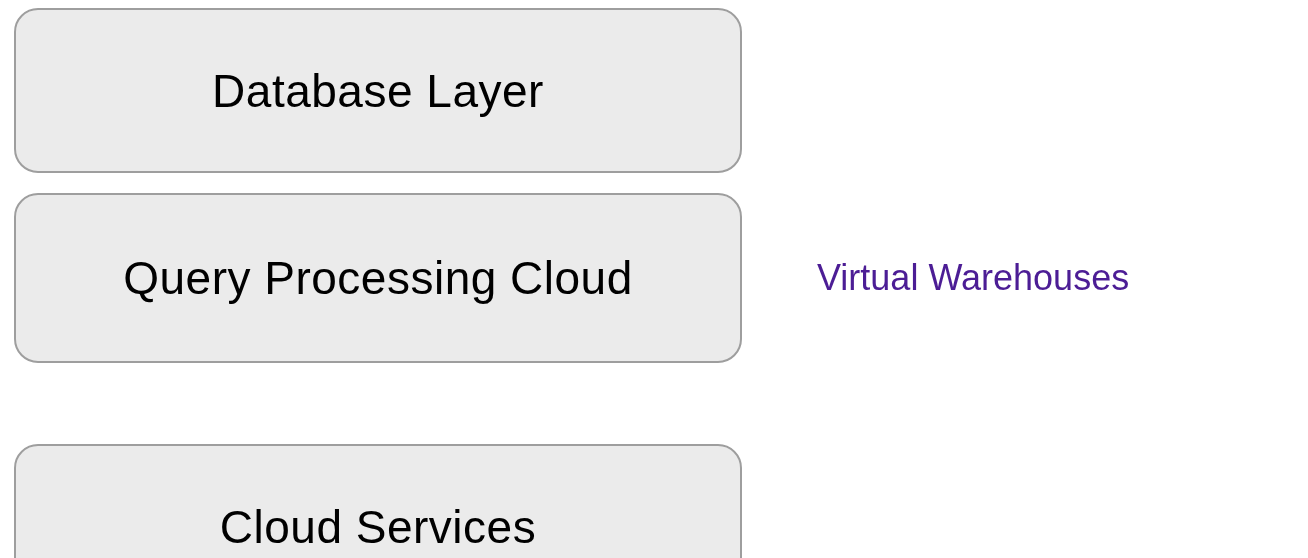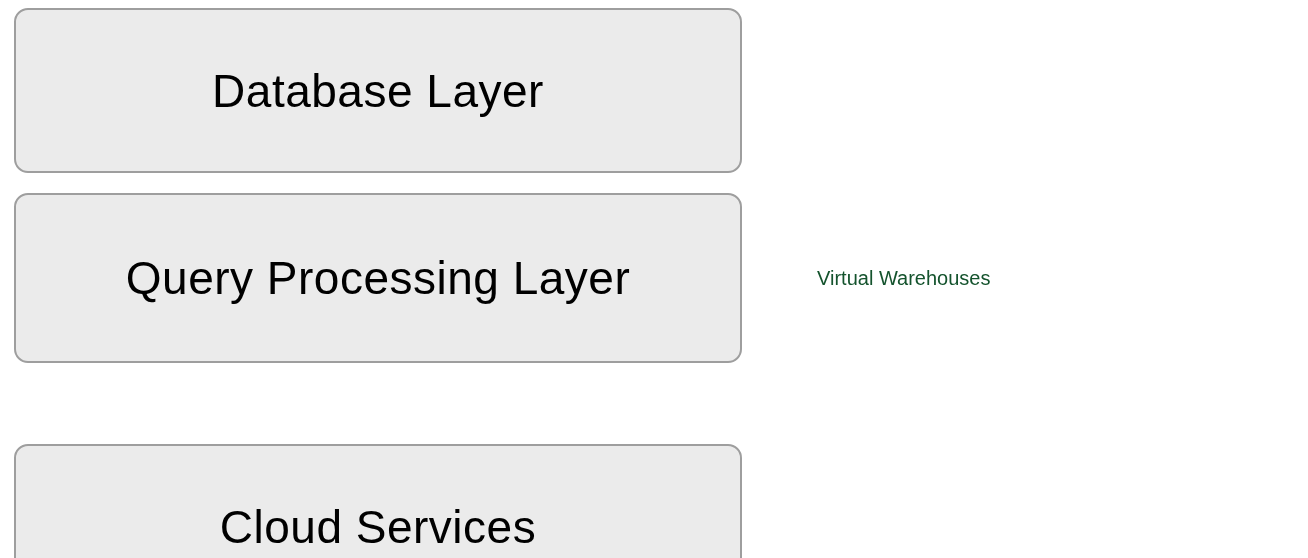--- a/index.html
+++ b/index.html
@@ -14,59 +14,59 @@
     height: 558px;
     background: #ffffff;
     overflow: hidden;
   }
   .layer-box {
     position: absolute;
     left: 14px;
     width: 724px;
     background: #ebebeb;
     border: 2px solid #9e9e9e;
-    border-radius: 14px;
+    border-radius: 24px;
     display: flex;
     align-items: center;
     justify-content: center;
     box-sizing: content-box;
   }
   .layer-box .box-label {
     font-size: 46px;
     color: #000000;
     letter-spacing: 0.5px;
     white-space: nowrap;
   }
   .box-database { top: 8px;   height: 161px; }
   .box-query    { top: 193px; height: 166px; }
   .box-cloud    { top: 408px; height: 161px; margin-top: 36px; }
 
   .side-annotation {
     position: absolute;
     left: 817px;
     display: flex;
     align-items: center;
-    font-size: 20px;
-    color: #14532d;
+    font-size: 36px;
+    color: #4c1d95;
     white-space: nowrap;
   }
   .side-query { top: 193px; height: 170px; }
   .side-cloud { top: 388px; height: 165px; }
 </style>
 </head>
 <body>
 
 <div class="canvas">
 
   <div class="layer-box box-database">
     <span class="box-label">Database Layer</span>
   </div>
 
   <div class="layer-box box-query">
-    <span class="box-label">Query Processing Layer</span>
+    <span class="box-label">Query Processing Cloud</span>
   </div>
 
   <div class="side-annotation side-query">Virtual Warehouses</div>
 
   <div class="layer-box box-cloud">
     <span class="box-label">Cloud Services</span>
   </div>
 
 
 </div>

